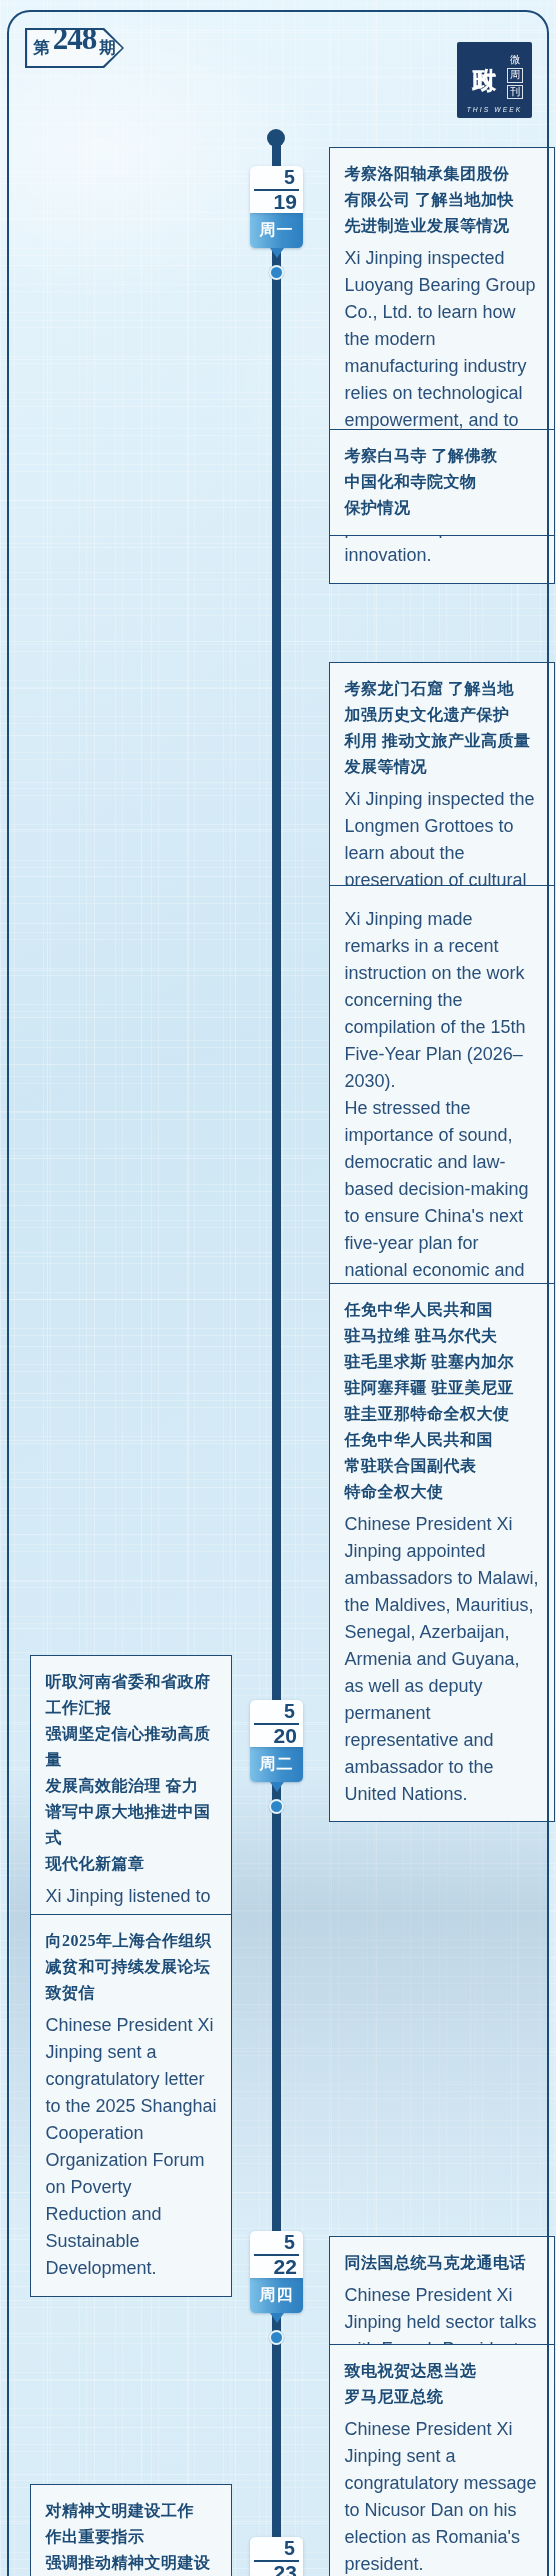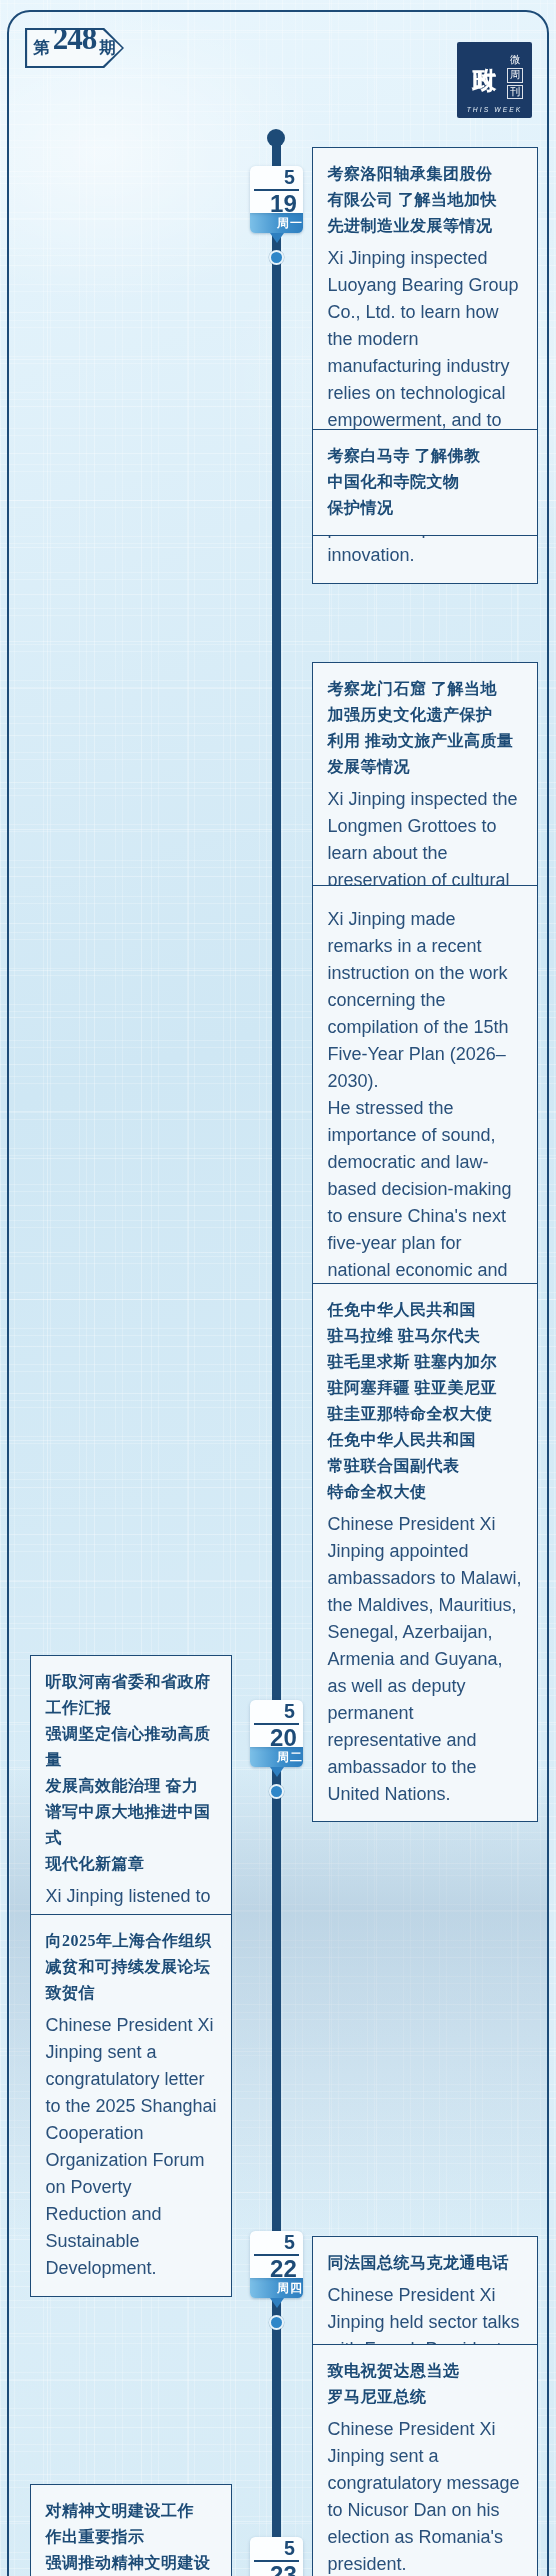--- a/index.html
+++ b/index.html
@@ -58,36 +58,36 @@
   
   .tl-line{left:272px;top:138px;width:8.8px;height:3365px;background:#1d4b77;z-index:1;}
   .tl-startdot{left:267px;top:129px;width:18px;height:18px;border-radius:50%;background:#1d4b77;z-index:2;}
 
   
   .marker{left:250px;width:53px;z-index:3;}
   .m-box{position:relative;height:47px;background:#fcfeff;border-radius:5.2px 5.2px 0 0;
     box-shadow:0 1px 3.1px rgba(29,75,119,.25);color:#1d4b77;}
   .m-month{position:absolute;right:8.2px;top:0px;font-size:19.6px;font-weight:bold;}
   .m-sep{position:absolute;left:3.6px;right:3.6px;top:23px;height:1.5px;background:#1d4b77;}
-  .m-day{position:absolute;right:6.2px;top:24px;font-size:24px;font-weight:bold;}
-  .m-band{height:20px;border-radius:0 0 5.2px 5.2px;
+  .m-day{position:absolute;right:6.2px;top:24px;font-size:21px;font-weight:bold;}
+  .m-band{height:35px;border-radius:0 0 5.2px 5.2px;
     background:linear-gradient(90deg,#7cc0e8 0%,#3c8ecb 60%,#2e7fc0 100%);
-    display:flex;align-items:center;justify-content:flex-end;
-    color:#fff;font-size:12px;font-weight:bold;letter-spacing:1px;
+    display:flex;align-items:center;justify-content:center;
+    color:#fff;font-size:16px;font-weight:bold;letter-spacing:1px;
     box-shadow:0 1px 2.6px rgba(29,75,119,.3);}
   .m-pointer{width:0;height:0;margin:0 auto;
     border-left:7.7px solid transparent;border-right:7.7px solid transparent;
     border-top:10.3px solid #2e7fc0;}
   .m-dot{width:11.3px;height:11.3px;margin:6.7px auto 0 auto;border-radius:50%;
     background:#2e86c8;border:2.6px solid #e8f4fb;box-shadow:0 0 0 0.5px rgba(29,75,119,.25);}
 
   
   .card{background:#f3f8fb;border:1.5px solid #1d4b77;box-sizing:border-box;
     padding:13.4px 14.4px;z-index:2;}
-  .card.right{left:312px;width:226px;}
+  .card.right{left:329px;width:226px;}
   .card.left{left:30px;width:202px;}
   .card-title{font-family:"Liberation Serif",serif;font-weight:bold;font-size:16px;
     line-height:1.62;color:#1c4b76;white-space:pre-line;letter-spacing:0.5px;}
   .card-body{margin-top:6.2px;font-size:18px;line-height:1.5;color:#29507a;white-space:pre-line;}
 </style>
 </head>
 <body>
 
 <div class="abs photo photo-a"></div>
 

